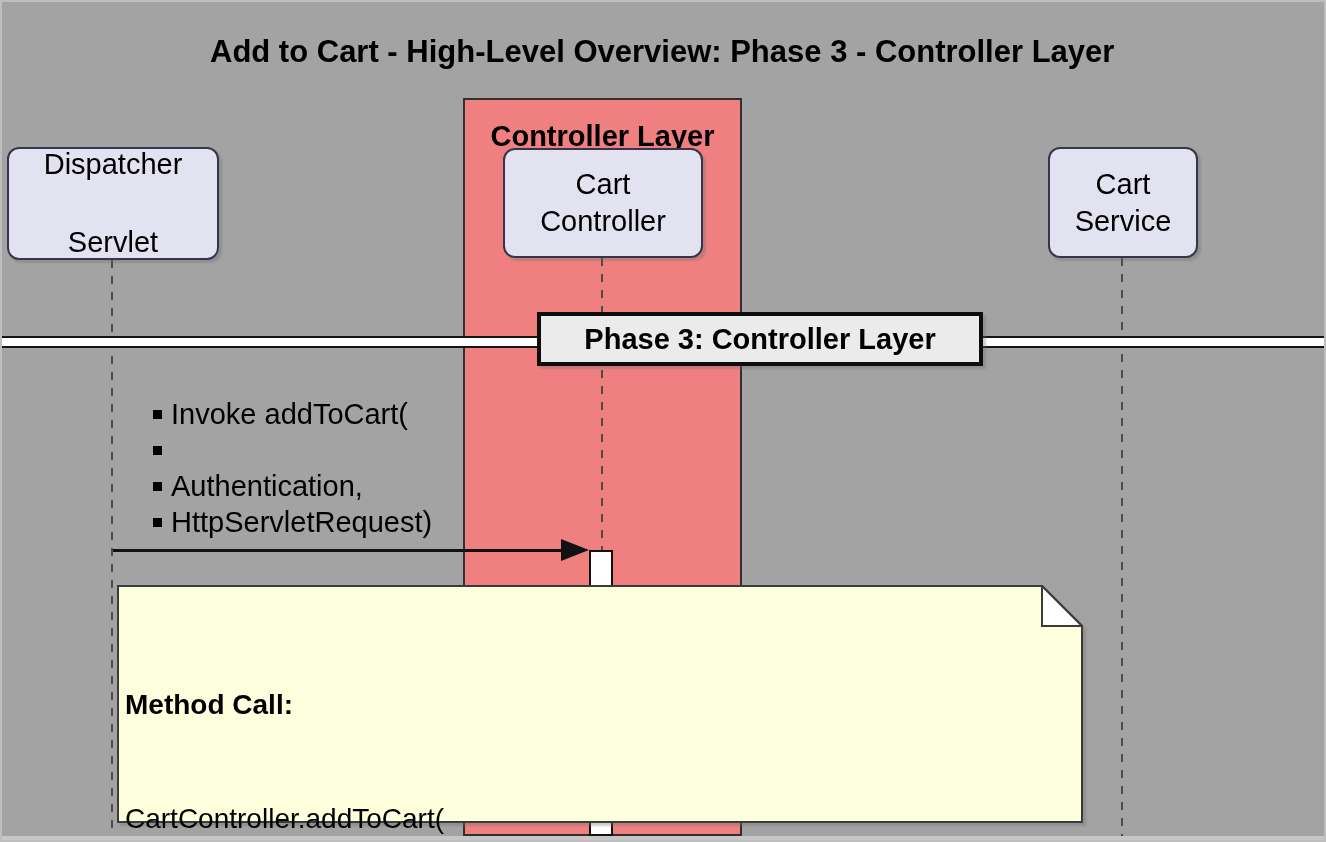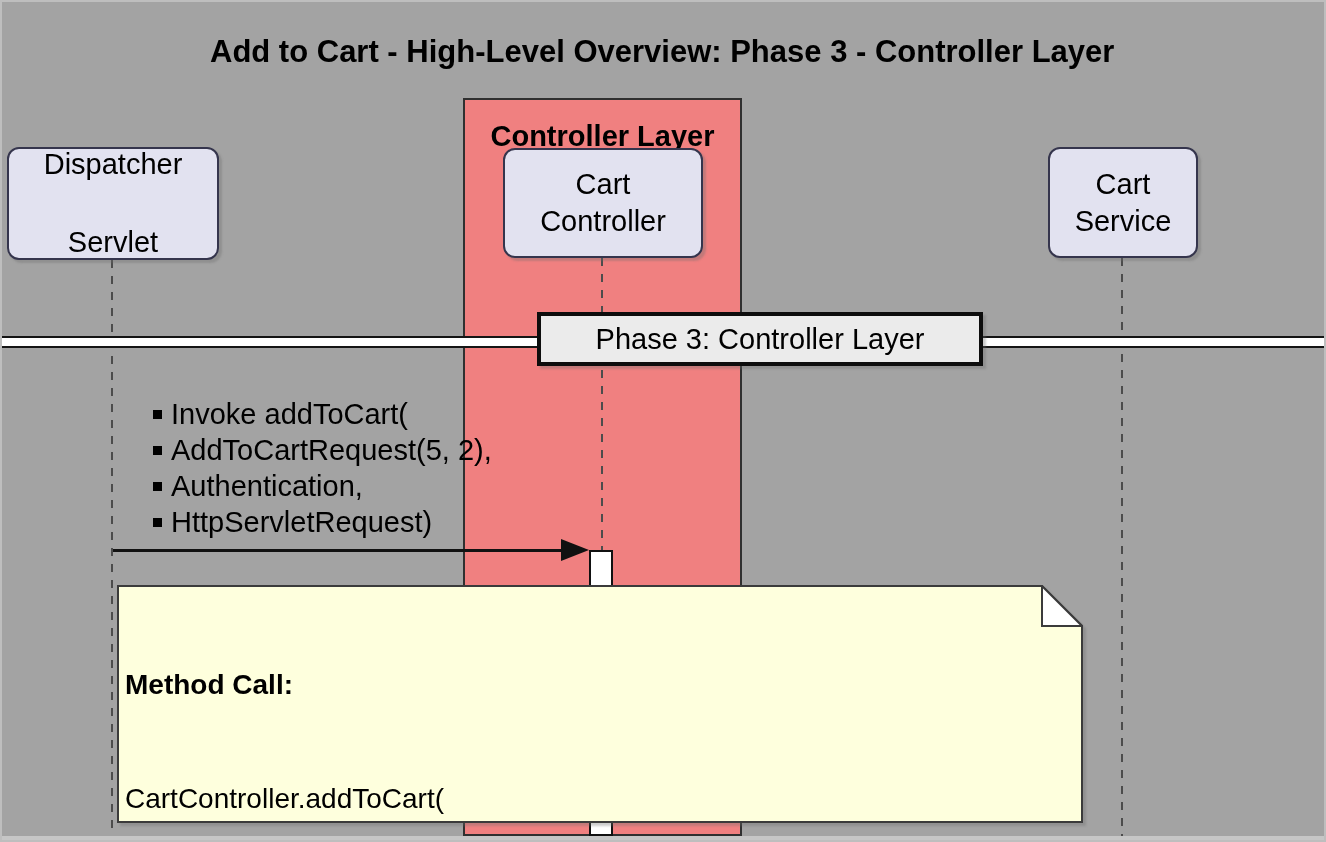--- a/index.html
+++ b/index.html
@@ -27,38 +27,38 @@
                  box-shadow:3px 3px 2px rgba(110,110,110,0.35); }
   .p-dispatcher { left:7px;    top:147px; width:212px; height:113px;gap:41px; }
   .p-controller { left:503px;  top:148px; width:200px; height:110px; }
   .p-service    { left:1048px; top:147px; width:150px; height:111px; }
 
   .divider-line { position:absolute; left:2px; top:336px; width:1322px; height:12px;
                   background:#ffffff; border-top:2px solid #151515; border-bottom:2px solid #151515; z-index:3; }
   .divider-box { position:absolute; left:537px; top:312px; width:446px; height:54px;
                  background:#EBEBEB; border:4px solid #0d0d0d; z-index:4;
                  display:flex; align-items:center; justify-content:center;
-                 font-size:29px; font-weight:normal; color:#000;
+                 font-size:29px; font-weight:bold; color:#000;
                  box-shadow:3px 3px 2px rgba(110,110,110,0.35); }
 
   .message-block { position:absolute; left:153px; top:396px; z-index:3;text-align:right; }
   .message-line { display:flex; align-items:center; height:36px; font-size:29px; color:#000; white-space:nowrap; }
   .bullet { width:9px; height:9px; background:#000; display:inline-block; margin-right:9px; flex:0 0 9px; }
 
   .arrow-line { position:absolute; left:113px; top:549px; width:452px; height:3px; background:#111; z-index:3; }
   .arrow-head { position:absolute; left:561px; top:539px; width:0; height:0; z-index:3;
                 border-top:11px solid transparent; border-bottom:11px solid transparent; border-left:28px solid #111; }
 
   .activation { position:absolute; left:589px; top:550px; width:24px; height:286px;
                 background:#ffffff; border:2px solid #111; z-index:5; }
 
   .note { position:absolute; left:117px; top:585px; width:966px; height:238px; z-index:6; }
   .note svg { position:absolute; left:0; top:0; filter:drop-shadow(3px 3px 1px rgba(110,110,110,0.35)); }
   .note-text { position:absolute; left:8px; top:5px; font-size:28px; line-height:38px; color:#000; white-space:pre; }
-  .note-heading { font-weight:bold; }
+  .note-heading { font-weight:bold;margin-top:20px; }
 </style>
 </head>
 <body>
 
 <div class="canvas">
 
   <div class="title">Add to Cart - High-Level Overview: Phase 3 - Controller Layer</div>
 
   <div class="container-band">
     <div class="band-label">Controller Layer</div>
@@ -84,21 +84,20 @@
   <div class="divider-line"></div>
   <div class="divider-box">Phase 3: Controller Layer</div>
 
   <div class="message-block">
     <div class="message-line">
       <span class="bullet"></span>
       <span>Invoke addToCart(</span>
     </div>
     <div class="message-line">
       <span class="bullet"></span>
-      <span>AddToCartRequest(5, 2),</span>
     </div>
     <div class="message-line">
       <span class="bullet"></span>
       <span>Authentication,</span>
     </div>
     <div class="message-line">
       <span class="bullet"></span>
       <span>HttpServletRequest)</span>
     </div>
   </div>

